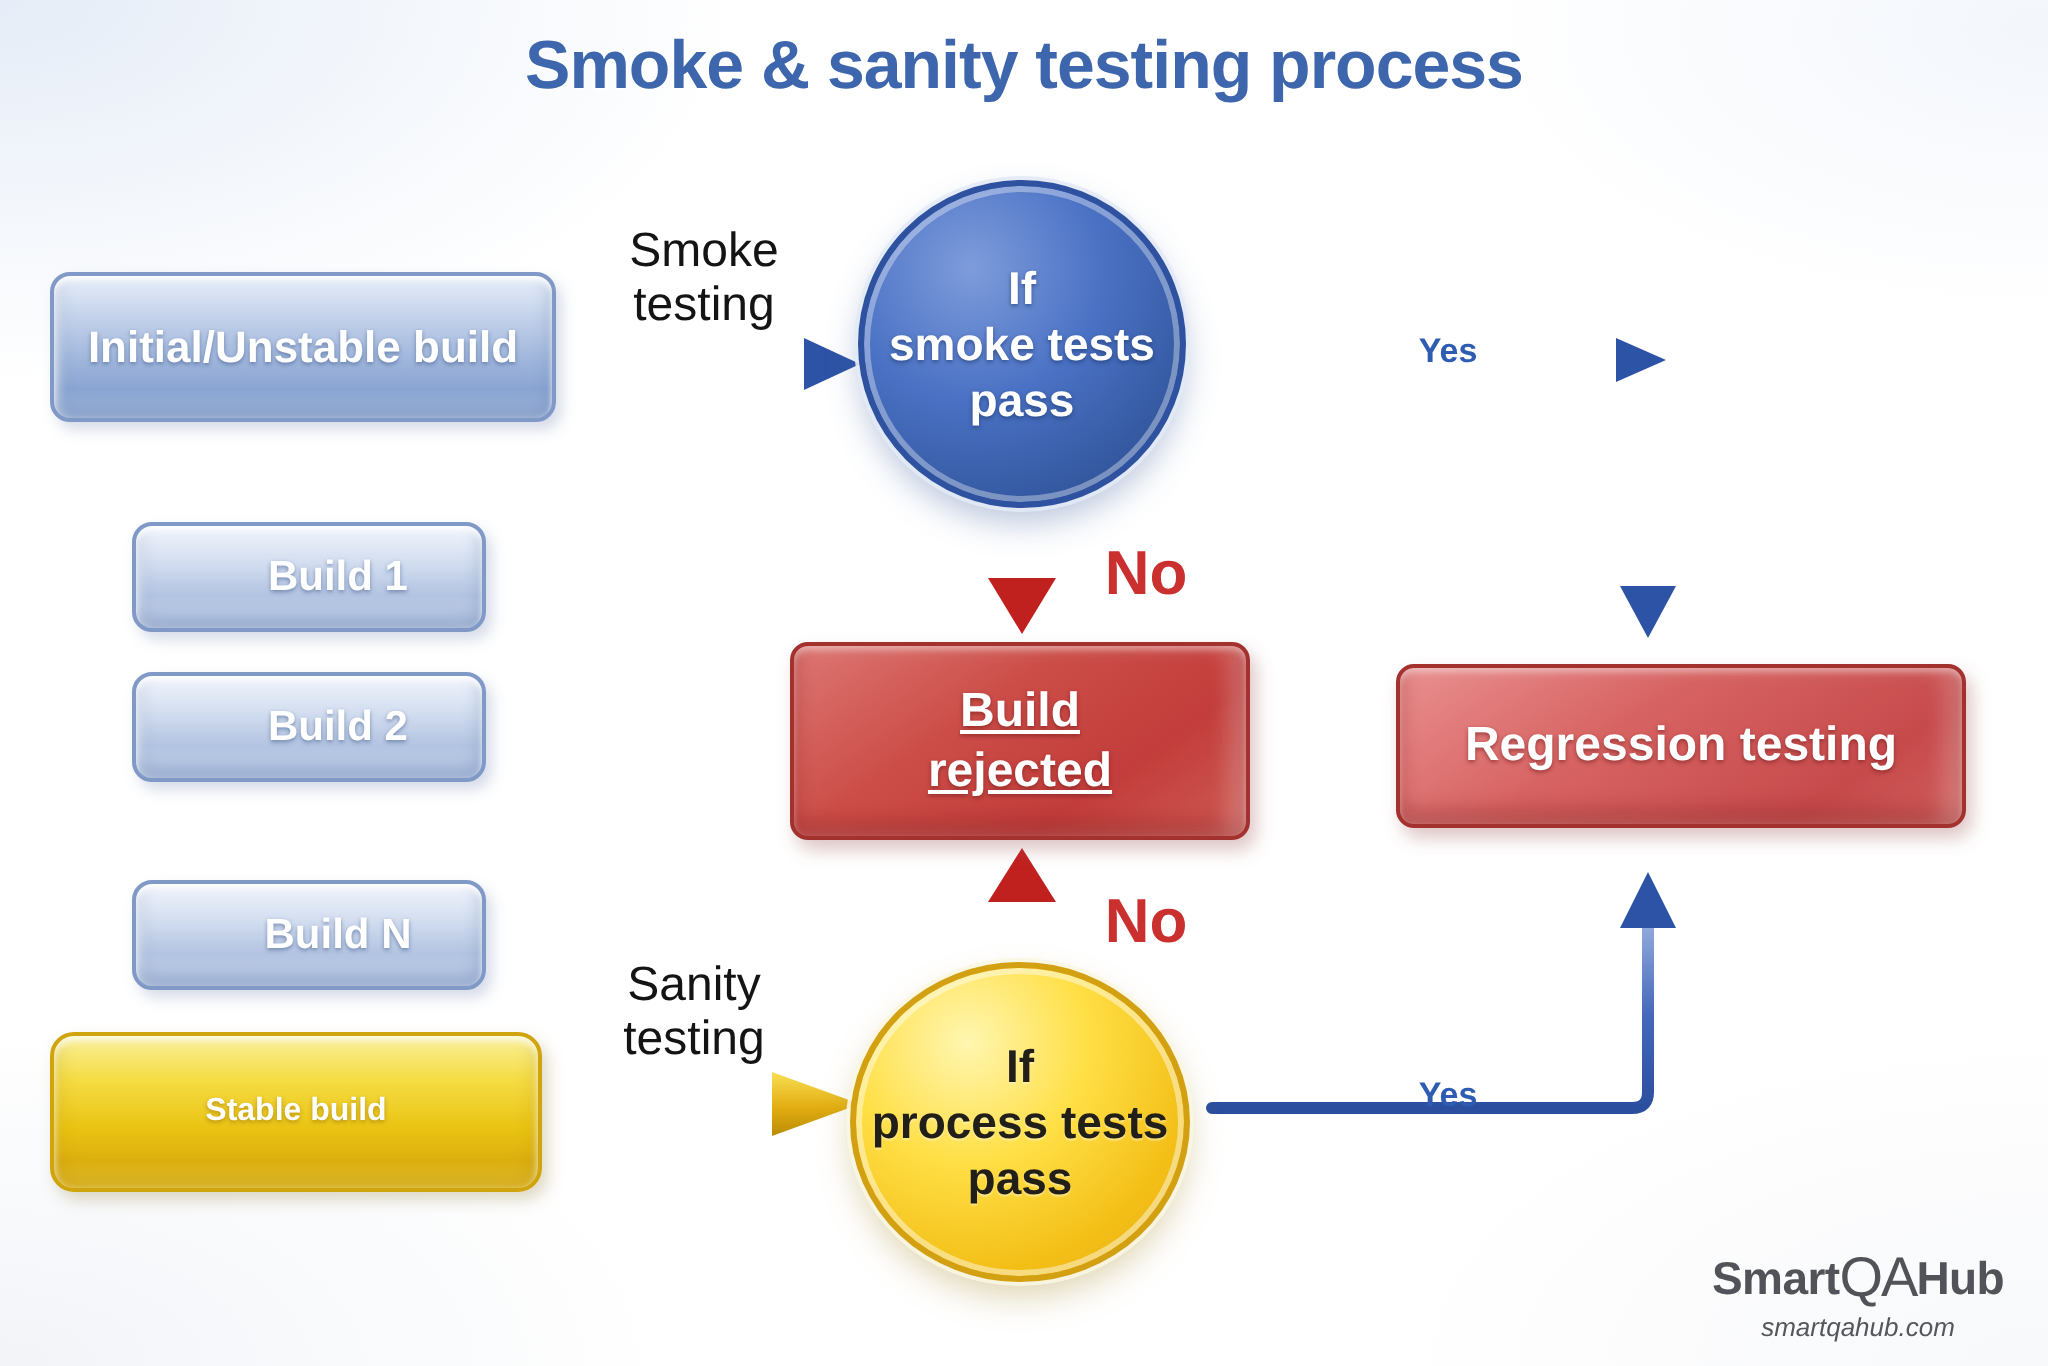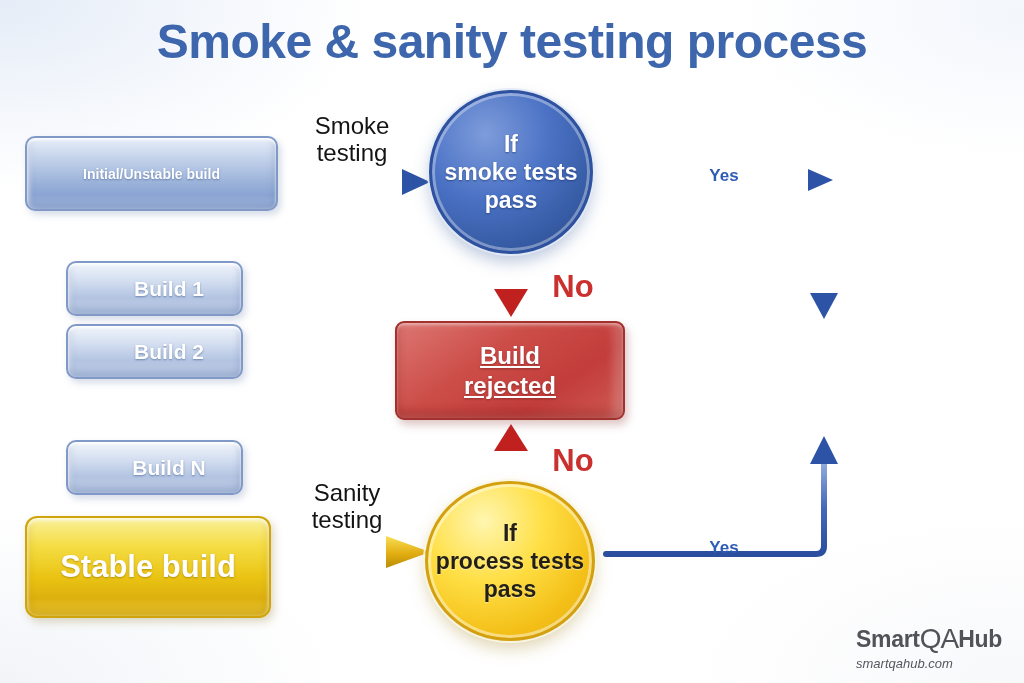--- a/index.html
+++ b/index.html
@@ -11,21 +11,21 @@
     background:
       radial-gradient(620px 320px at 0% 0%, rgba(198,214,238,.45), transparent 60%),
       radial-gradient(480px 240px at 100% 2%, rgba(214,226,244,.30), transparent 60%),
       radial-gradient(560px 280px at 0% 100%, rgba(222,228,238,.40), transparent 60%),
       radial-gradient(560px 280px at 100% 100%, rgba(230,233,240,.30), transparent 60%),
       #ffffff;
   }
 
   .title {
     position:absolute; top:14px; left:0; right:0;
-    text-align:center; font-size:48px; font-weight:bold;
+    text-align:center; font-size:34px; font-weight:bold;
     letter-spacing:-0.5px; color:#3d66ad;
     text-shadow:0 1px 1px rgba(255,255,255,.8);
   }
 
   .node { position:absolute; display:flex; align-items:center; justify-content:center;
           text-align:center; font-weight:bold; }
 
   
   .glass {
     background:linear-gradient(180deg,#e7eef9 0%, #c2d1ea 30%, #9cb3da 62%, #8aa5d3 80%, #aabfe2 100%);
@@ -40,26 +40,26 @@
     background:linear-gradient(180deg,#f2f6fc 0%, #d3def0 35%, #b3c4e2 68%, #c6d3ea 100%);
     padding-left:29px;
   }
   .stack::before {
     content:""; position:absolute; z-index:-1; inset:-2px;
     transform:translate(8px,-7px);
     background:linear-gradient(180deg,#eef3fa 0%, #ccd8ec 40%, #adc0e0 100%);
     border:2px solid #8fa6cf; border-radius:10px;
   }
 
-  .initial-build { left:25px; top:136px; width:253px; height:75px; font-size:14px; }
+  .initial-build { left:25px; top:136px; width:253px; height:75px; font-size:22px; }
   .build-item   { width:177px; height:55px; font-size:21px; left:66px; }
-  .build-1 { top:261px; } .build-2 { top:324px;align-items:center; } .build-n { top:412px;margin-top:28px; }
+  .build-1 { top:261px; } .build-2 { top:336px;align-items:center; } .build-n { top:412px;margin-top:28px; }
 
   .stable-build {
-    left:25px; top:516px; width:246px; height:102px; font-size:31px;
+    left:25px; top:516px; width:246px; height:80px; font-size:16px;
     background:linear-gradient(180deg,#faf09a 0%, #f5dd45 28%, #eac414 60%, #ddb00e 82%, #eecb36 100%);
     border:2px solid #cfa40c; border-radius:12px;
     box-shadow: inset 0 2px 4px rgba(255,255,255,.9),
                 inset 0 -6px 10px rgba(160,115,0,.35),
                 3px 4px 8px rgba(150,130,60,.30);
     color:#fff; text-shadow:0 1px 2px rgba(140,100,0,.55);
   }
 
   .circle { border-radius:50%; line-height:1.22; }
   .smoke-circle {
@@ -102,21 +102,21 @@
   .flow-label { color:#141414; font-size:24px; font-weight:400; }
   .smoke-label  { left:296px; top:113px; width:112px; }
   .sanity-label { left:288px; top:480px; width:118px; }
   .yes-label { color:#2f5cb3; font-size:17px; font-weight:bold; width:70px;margin-top:32px; }
   .no-label  { color:#c9302e; font-size:31px; font-weight:bold; width:60px; }
   .yes-top { left:689px; top:134px; } .yes-bottom { left:689px; top:506px; }
   .no-top  { left:543px; top:270px; } .no-bottom  { left:543px; top:444px; }
 
   svg.arrows { position:absolute; left:0; top:0; pointer-events:none; }
 
-  .logo { position:absolute; right:22px; bottom:12px; color:#515358;margin-left:11px; }
+  .logo { position:absolute; right:22px; bottom:12px; text-align:center; color:#515358;margin-left:11px; }
   .logo-line1 { font-size:23px; font-weight:bold; letter-spacing:-0.3px; white-space:nowrap; }
   .logo-line1 .qa { font-weight:400; font-size:28px; letter-spacing:-1px; vertical-align:-1px; }
   .logo-line2 { font-size:13px; font-weight:400; color:#55575c; margin-top:1px;font-style:italic; }
 </style>
 </head>
 <body>
 
 <div class="canvas">
 
   <div class="title">Smoke &amp; sanity testing process</div>
@@ -217,20 +217,23 @@
     </div>
   </div>
 
   <div class="node red-box build-rejected">
     <div>
       <div>Build</div>
       <div>rejected</div>
     </div>
   </div>
 
+  <div class="node red-box regression">
+    <span>Regression testing</span>
+  </div>
 
   <div class="edge-label flow-label sanity-label">Sanity testing</div>
   <div class="edge-label flow-label smoke-label">Smoke testing</div>
   <div class="edge-label yes-label yes-top">Yes</div>
   <div class="edge-label no-label no-top">No</div>
   <div class="edge-label no-label no-bottom">No</div>
   <div class="edge-label yes-label yes-bottom">Yes</div>
 
   <div class="logo">
     <div class="logo-line1"><span>Smart</span><span class="qa">QA</span><span>Hub</span></div>

